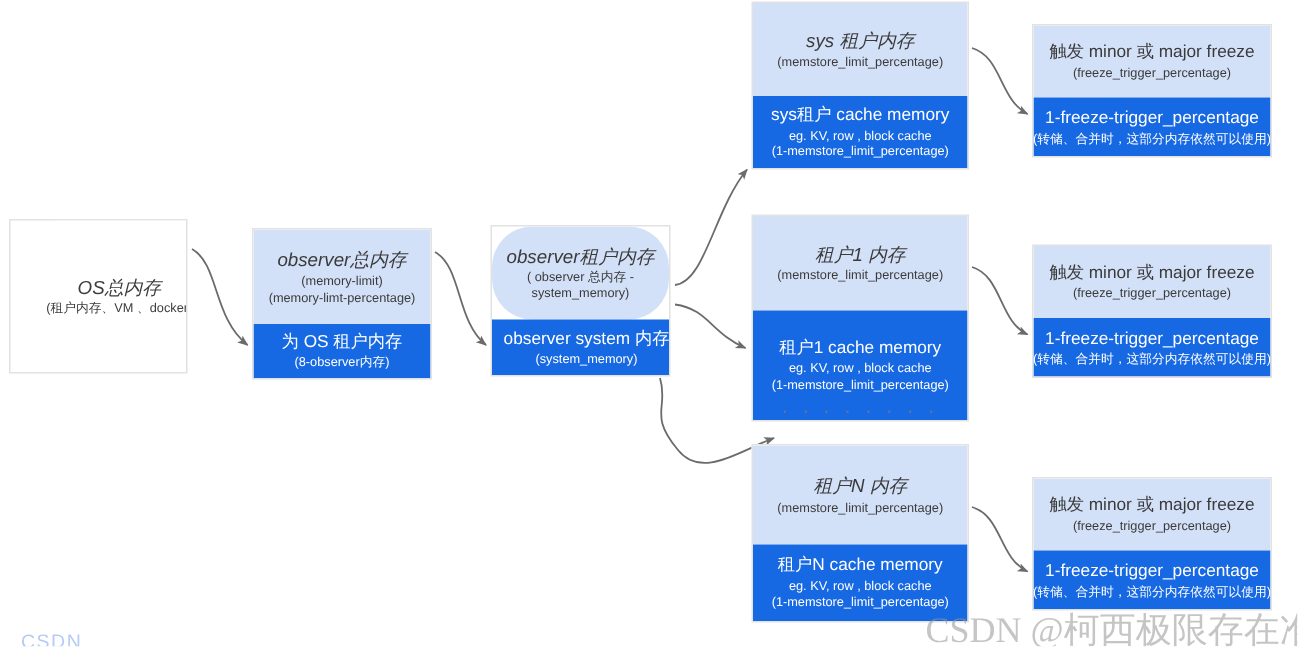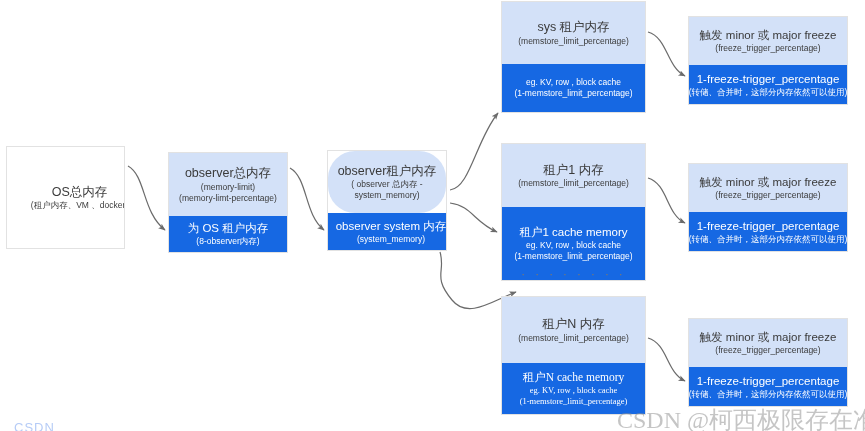--- a/index.html
+++ b/index.html
@@ -46,20 +46,21 @@
     color: #3a3a3a;
   }
   .seg-blue {
     background: #1668e3;
     color: #ffffff;
   }
   .t-main {
     font-size: 12.5px;
     line-height: 1.32;
     white-space: nowrap;
+    font-style: italic;
   }
   .t-sub-sm {
     font-size: 8.5px;
     line-height: 1.28;
     white-space: nowrap;
   }
   .t-main-sm {
     font-size: 11.5px;
     line-height: 1.3;
     white-space: nowrap;
@@ -178,20 +179,21 @@
       <div class="t-sub-sm">(system_memory)</div>
     </div>
   </div>
 
   <div class="node" id="sys-node">
     <div class="seg seg-light" style="height:62px;">
       <div class="t-main">sys 租户内存</div>
       <div class="t-sub-sm">(memstore_limit_percentage)</div>
     </div>
     <div class="seg seg-blue" style="flex:1 1 auto;">
+      <div class="t-main-sm">sys租户 cache memory</div>
       <div class="t-sub-sm">eg. KV, row , block cache</div>
       <div class="t-sub-sm">(1-memstore_limit_percentage)</div>
     </div>
   </div>
 
   <div class="node" id="t1-node">
     <div class="seg seg-light" style="height:63px;">
       <div class="t-main">租户1 内存</div>
       <div class="t-sub-sm">(memstore_limit_percentage)</div>
     </div>
@@ -202,21 +204,21 @@
     </div>
   </div>
 
   <div id="ellipsis">· · · · · · · ·</div>
 
   <div class="node" id="tn-node">
     <div class="seg seg-light" style="height:66px;">
       <div class="t-main">租户N 内存</div>
       <div class="t-sub-sm">(memstore_limit_percentage)</div>
     </div>
-    <div class="seg seg-blue" style="flex:1 1 auto;font-family:Liberation Serif, serif;">
+    <div class="seg seg-blue" style="flex:1 1 auto;">
       <div class="t-main-sm">租户N  cache memory</div>
       <div class="t-sub-sm">eg. KV, row , block cache</div>
       <div class="t-sub-sm">(1-memstore_limit_percentage)</div>
     </div>
   </div>
 
   <div class="node" id="freeze-sys">
     <div class="seg seg-light" style="height:48px;">
       <div class="t-main-sm">触发 minor 或 major freeze</div>
       <div class="t-sub-sm">(freeze_trigger_percentage)</div>

